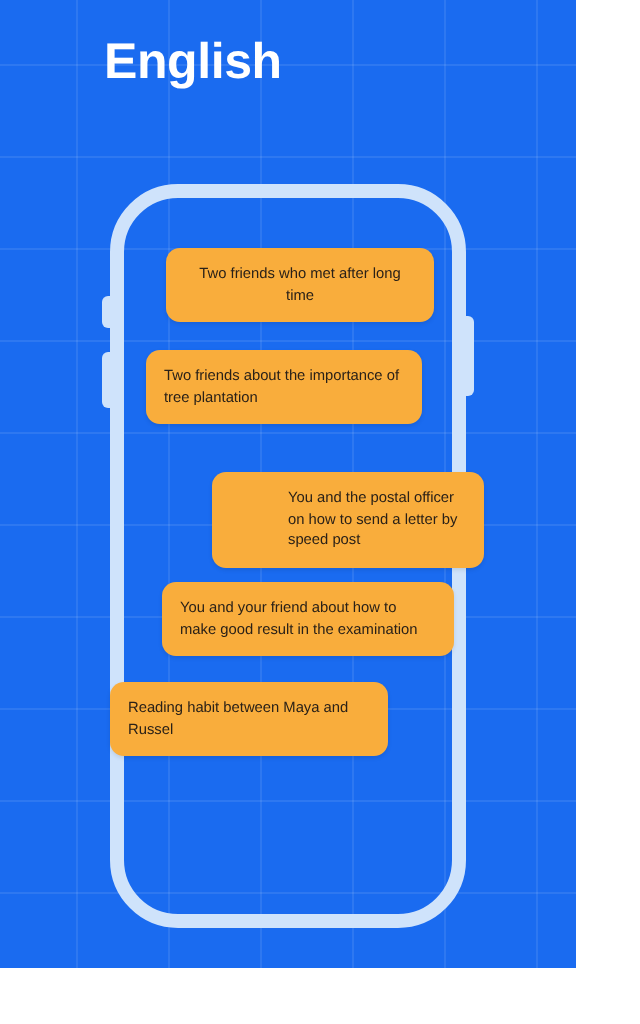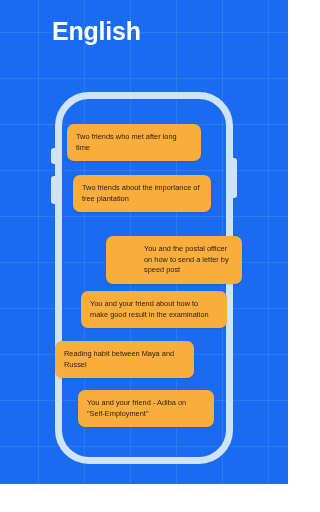--- a/index.html
+++ b/index.html
@@ -125,21 +125,20 @@
 
   <div id="phone">
     <div id="phone-frame"></div>
     <div id="screen"></div>
     <div class="side-btn left" id="btn-silent"></div>
     <div class="side-btn left" id="btn-volume"></div>
     <div class="side-btn right" id="btn-power"></div>
   </div>
 
   <div id="bubbles">
-      <div class="bubble" style="left: 67px; top: 124px; width: 134px;">Two friends who met after long time</div>
+      <div class="bubble" style="left: 83px; top: 124px; width: 134px; text-align: center;">Two friends who met after long time</div>
       <div class="bubble" style="left: 73px; top: 175px; width: 138px;">Two friends about the importance of tree plantation</div>
       <div class="bubble" style="left: 106px; top: 236px; width: 136px; padding-left: 38px;">You and the postal officer on how to send a letter by speed post</div>
       <div class="bubble" style="left: 81px; top: 291px; width: 146px;">You and your friend about how to make good result in the examination</div>
       <div class="bubble" style="left: 55px; top: 341px; width: 139px;">Reading habit between Maya and Russel</div>
-      <div class="bubble" style="left: 78px; top: 390px; width: 136px;">You and your friend - Adiba on "Self-Employment"</div>
     </div>
 
 </div>
 
 </body></html>

